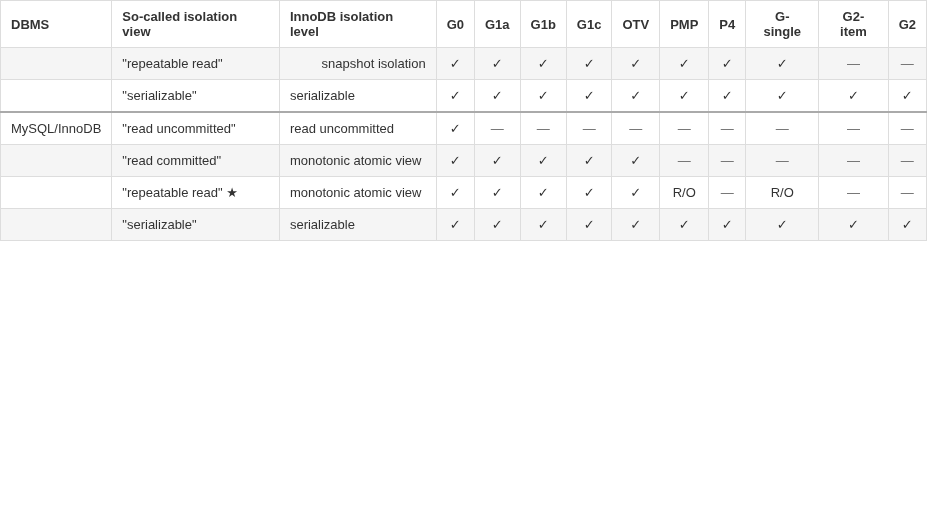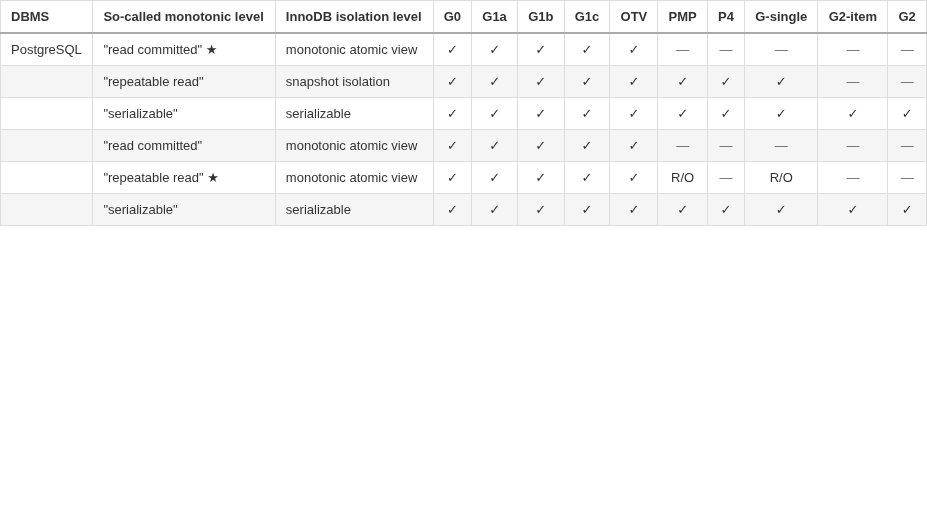--- a/index.html
+++ b/index.html
@@ -47,54 +47,39 @@
     }
   </style>
 </head>
 <body>
 
 <div class="table-wrapper">
   <table>
     <thead>
       <tr>
         <th style="text-align:left; min-width:80px;">DBMS</th>
-        <th style="text-align:left; min-width:110px; white-space:normal;">So-called monotonic level</th>
+        <th style="text-align:left; min-width:110px; white-space:normal;">So-called isolation view</th>
         <th style="text-align:left; min-width:110px; white-space:normal;">InnoDB isolation level</th>
         <th>G0</th>
         <th>G1a</th>
         <th>G1b</th>
         <th>G1c</th>
         <th>OTV</th>
         <th>PMP</th>
         <th>P4</th>
         <th style="white-space:normal; min-width:55px;">G-single</th>
         <th style="white-space:normal; min-width:50px;">G2-item</th>
         <th>G2</th>
       </tr>
     </thead>
     <tbody id="table-body">
-    <tr>
-          <td class="dbms-cell" style="text-align: left; font-weight: normal; border-top: 2px solid rgb(170, 170, 170);">PostgreSQL</td>
-          <td class="isolation-so-called" style="text-align: left; white-space: normal; border-top: 2px solid rgb(170, 170, 170);">"read committed" ★</td>
-          <td class="isolation-actual" style="text-align: left; white-space: normal; border-top: 2px solid rgb(170, 170, 170);">monotonic atomic view</td>
-          <td style="border-top: 2px solid rgb(170, 170, 170); color: rgb(51, 51, 51);">✓</td>
-          <td style="border-top: 2px solid rgb(170, 170, 170); color: rgb(51, 51, 51);">✓</td>
-          <td style="border-top: 2px solid rgb(170, 170, 170); color: rgb(51, 51, 51);">✓</td>
-          <td style="border-top: 2px solid rgb(170, 170, 170); color: rgb(51, 51, 51);">✓</td>
-          <td style="border-top: 2px solid rgb(170, 170, 170); color: rgb(51, 51, 51);">✓</td>
-          <td style="border-top: 2px solid rgb(170, 170, 170); color: rgb(102, 102, 102);">—</td>
-          <td style="border-top: 2px solid rgb(170, 170, 170); color: rgb(102, 102, 102);">—</td>
-          <td style="border-top: 2px solid rgb(170, 170, 170); color: rgb(102, 102, 102);">—</td>
-          <td style="border-top: 2px solid rgb(170, 170, 170); color: rgb(102, 102, 102);">—</td>
-          <td style="border-top: 2px solid rgb(170, 170, 170); color: rgb(102, 102, 102);">—</td>
-        </tr>
         <tr style="background: rgb(245, 245, 245);">
           <td class="dbms-cell" style="text-align: left; font-weight: normal;"></td>
           <td class="isolation-so-called" style="text-align: left; white-space: normal;">"repeatable read"</td>
-          <td class="isolation-actual" style="text-align: left; white-space: normal;">snapshot isolation</td>
+          <td class="isolation-actual" style="text-align: right; white-space: normal;">snapshot isolation</td>
           <td style="color: rgb(51, 51, 51);">✓</td>
           <td style="color: rgb(51, 51, 51);">✓</td>
           <td style="color: rgb(51, 51, 51);">✓</td>
           <td style="color: rgb(51, 51, 51);">✓</td>
           <td style="color: rgb(51, 51, 51);">✓</td>
           <td style="color: rgb(51, 51, 51);">✓</td>
           <td style="color: rgb(51, 51, 51);">✓</td>
           <td style="color: rgb(51, 51, 51);">✓</td>
           <td style="color: rgb(102, 102, 102);">—</td>
           <td style="color: rgb(102, 102, 102);">—</td>
@@ -106,20 +91,35 @@
           <td style="color: rgb(51, 51, 51);">✓</td>
           <td style="color: rgb(51, 51, 51);">✓</td>
           <td style="color: rgb(51, 51, 51);">✓</td>
           <td style="color: rgb(51, 51, 51);">✓</td>
           <td style="color: rgb(51, 51, 51);">✓</td>
           <td style="color: rgb(51, 51, 51);">✓</td>
           <td style="color: rgb(51, 51, 51);">✓</td>
           <td style="color: rgb(51, 51, 51);">✓</td>
           <td style="color: rgb(51, 51, 51);">✓</td>
           <td style="color: rgb(51, 51, 51);">✓</td>
+        </tr>
+        <tr>
+          <td class="dbms-cell" style="text-align: left; font-weight: normal; border-top: 2px solid rgb(170, 170, 170);">MySQL/InnoDB</td>
+          <td class="isolation-so-called" style="text-align: left; white-space: normal; border-top: 2px solid rgb(170, 170, 170);">"read uncommitted"</td>
+          <td class="isolation-actual" style="text-align: left; white-space: normal; border-top: 2px solid rgb(170, 170, 170);">read uncommitted</td>
+          <td style="border-top: 2px solid rgb(170, 170, 170); color: rgb(51, 51, 51);">✓</td>
+          <td style="border-top: 2px solid rgb(170, 170, 170); color: rgb(102, 102, 102);">—</td>
+          <td style="border-top: 2px solid rgb(170, 170, 170); color: rgb(102, 102, 102);">—</td>
+          <td style="border-top: 2px solid rgb(170, 170, 170); color: rgb(102, 102, 102);">—</td>
+          <td style="border-top: 2px solid rgb(170, 170, 170); color: rgb(102, 102, 102);">—</td>
+          <td style="border-top: 2px solid rgb(170, 170, 170); color: rgb(102, 102, 102);">—</td>
+          <td style="border-top: 2px solid rgb(170, 170, 170); color: rgb(102, 102, 102);">—</td>
+          <td style="border-top: 2px solid rgb(170, 170, 170); color: rgb(102, 102, 102);">—</td>
+          <td style="border-top: 2px solid rgb(170, 170, 170); color: rgb(102, 102, 102);">—</td>
+          <td style="border-top: 2px solid rgb(170, 170, 170); color: rgb(102, 102, 102);">—</td>
         </tr>
         <tr style="background: rgb(245, 245, 245);">
           <td class="dbms-cell" style="text-align: left; font-weight: normal;"></td>
           <td class="isolation-so-called" style="text-align: left; white-space: normal;">"read committed"</td>
           <td class="isolation-actual" style="text-align: left; white-space: normal;">monotonic atomic view</td>
           <td style="color: rgb(51, 51, 51);">✓</td>
           <td style="color: rgb(51, 51, 51);">✓</td>
           <td style="color: rgb(51, 51, 51);">✓</td>
           <td style="color: rgb(51, 51, 51);">✓</td>
           <td style="color: rgb(51, 51, 51);">✓</td>

